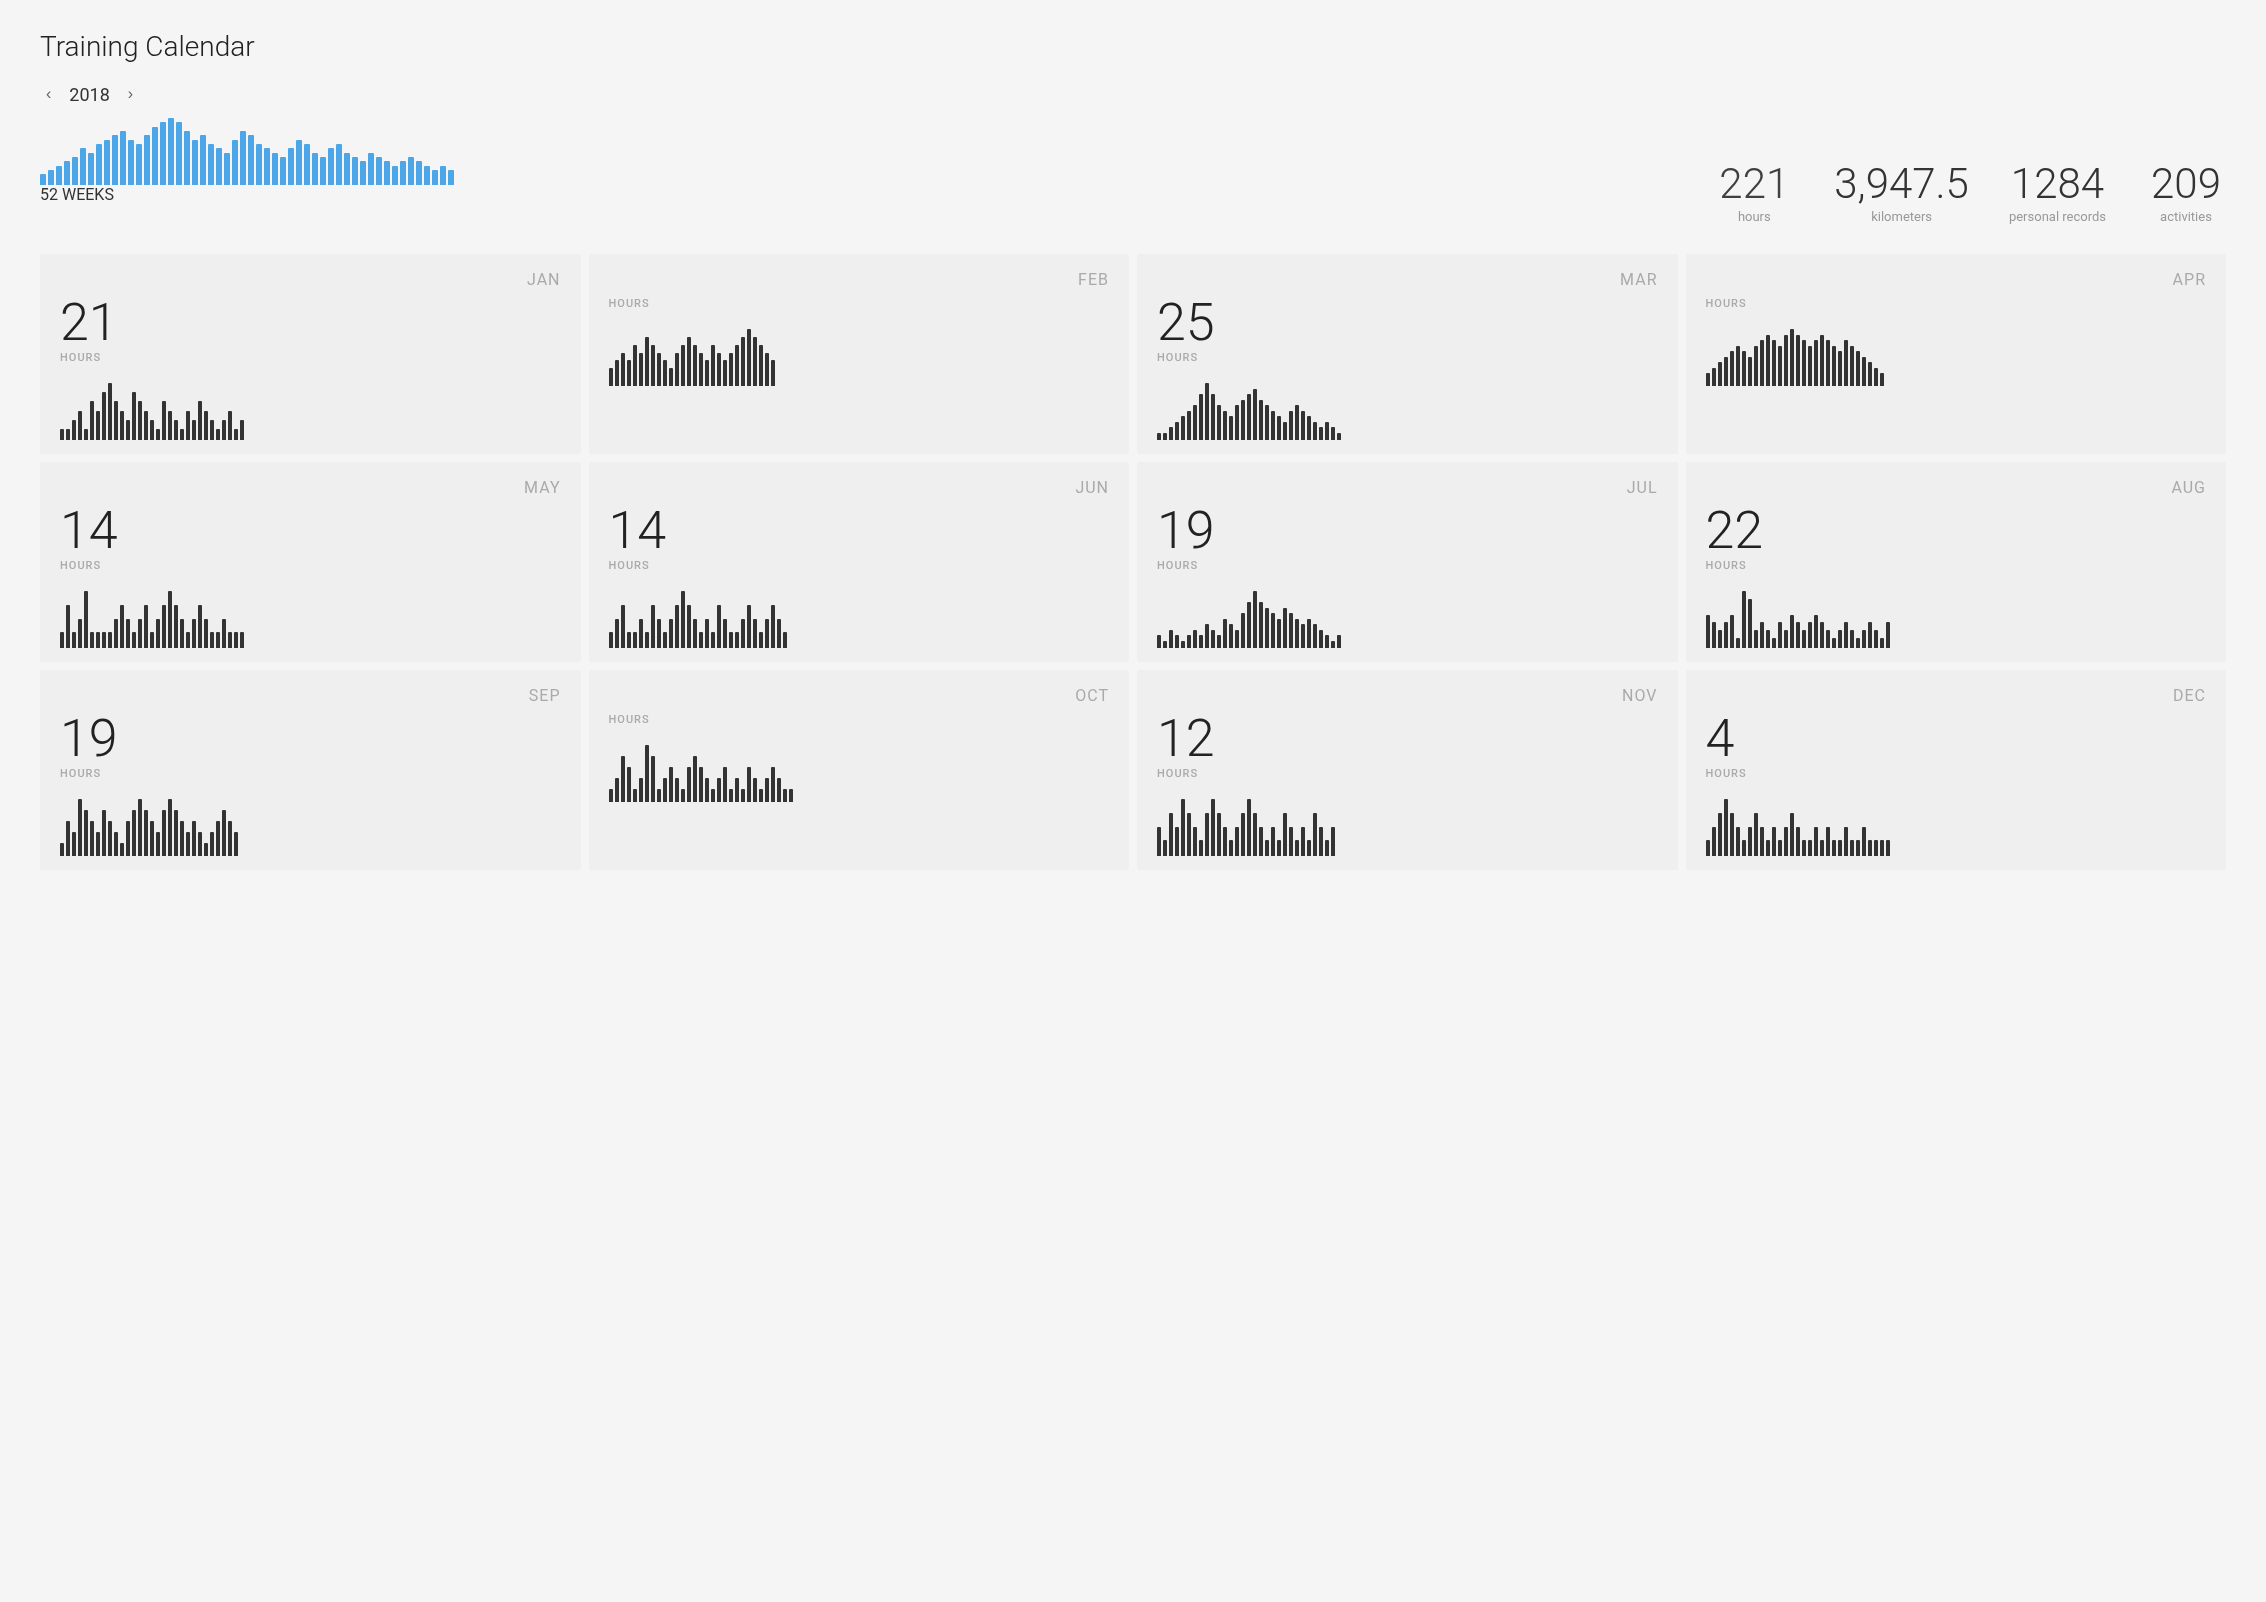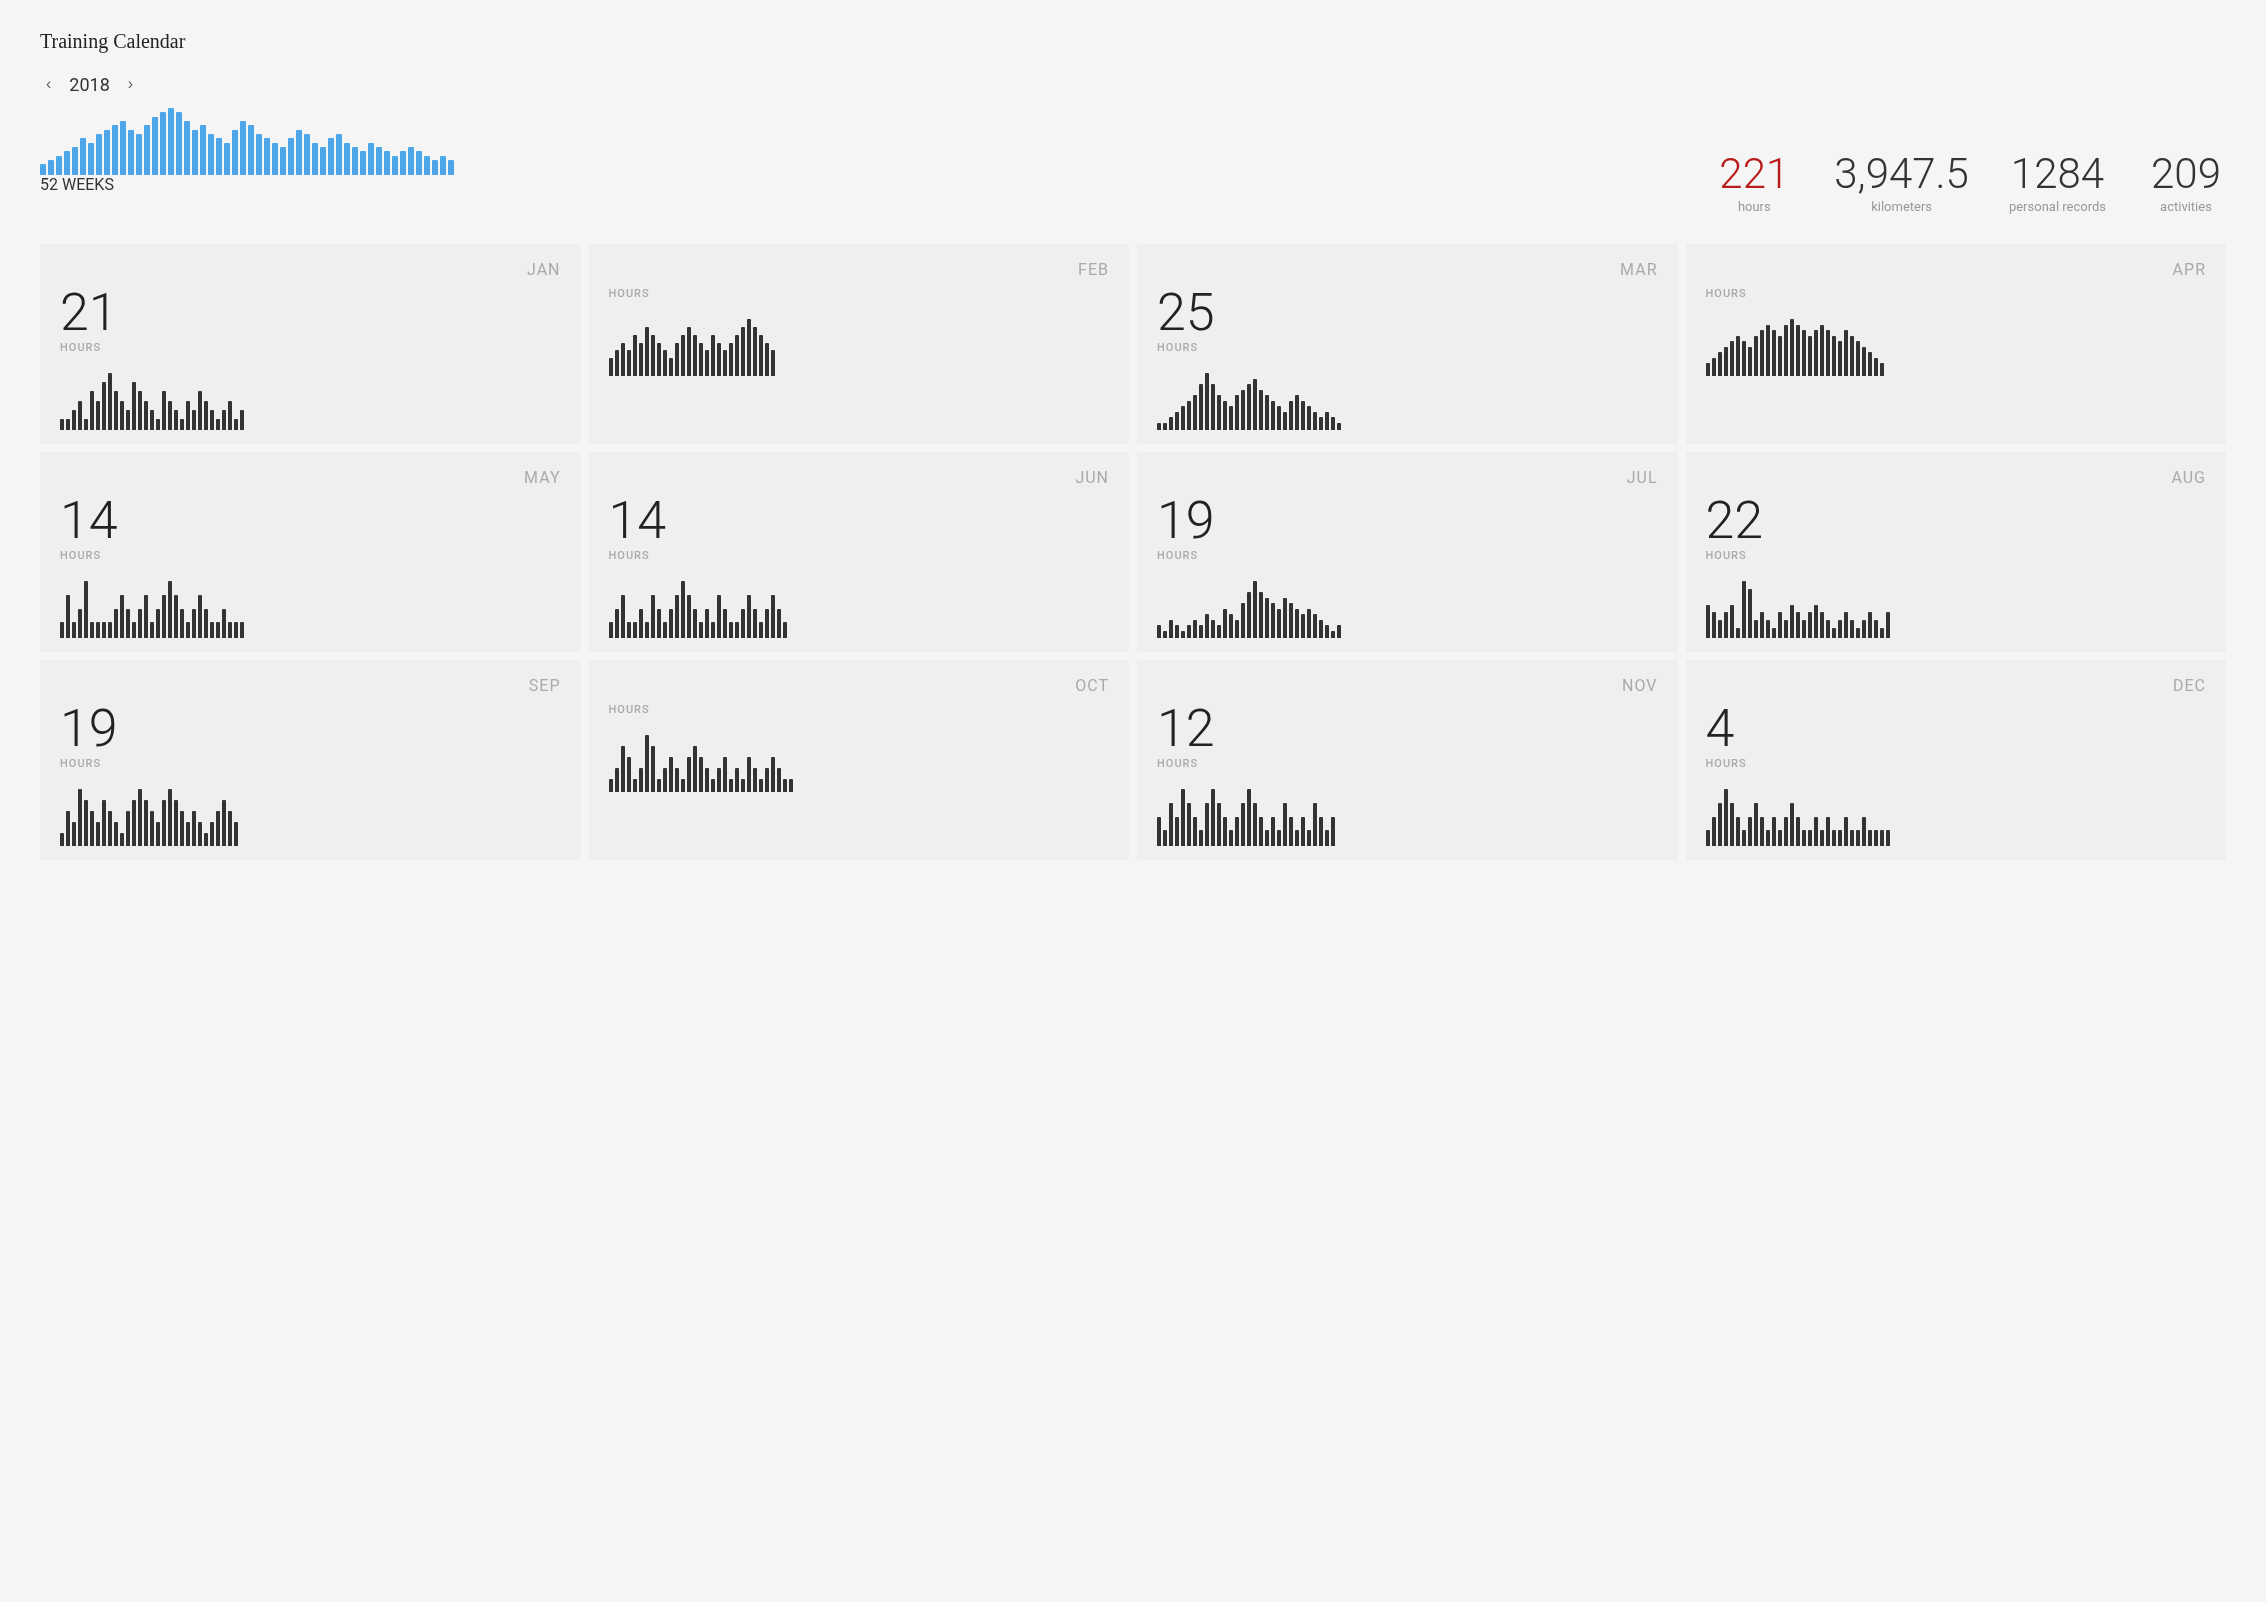--- a/index.html
+++ b/index.html
@@ -4,25 +4,24 @@
   <style>
     * { box-sizing: border-box; margin: 0; padding: 0; }
     body {
       font-family: -apple-system, BlinkMacSystemFont, 'Segoe UI', Roboto, sans-serif;
       background: #f5f5f5;
       padding: 30px 40px;
       color: #333;
     }
 
     .page-title {
-      font-size: 20px;
+      font-size: 28px;
       font-weight: 300;
       color: #222;
       margin-bottom: 20px;
-      font-family: Liberation Serif, serif;
     }
 
     .year-nav {
       display: flex;
       align-items: center;
       gap: 12px;
       margin-bottom: 10px;
     }
 
     .year-nav-btn {
@@ -77,21 +76,21 @@
     }
 
     .stat-value {
       font-size: 42px;
       font-weight: 300;
       line-height: 1;
       color: #333;
     }
 
     .stat-value.highlight {
-      color: #b91c1c;
+      color: #404040;
     }
 
     .stat-label {
       font-size: 13px;
       color: #999;
       margin-top: 4px;
       text-transform: lowercase;
     }
 
     .calendar-grid {

